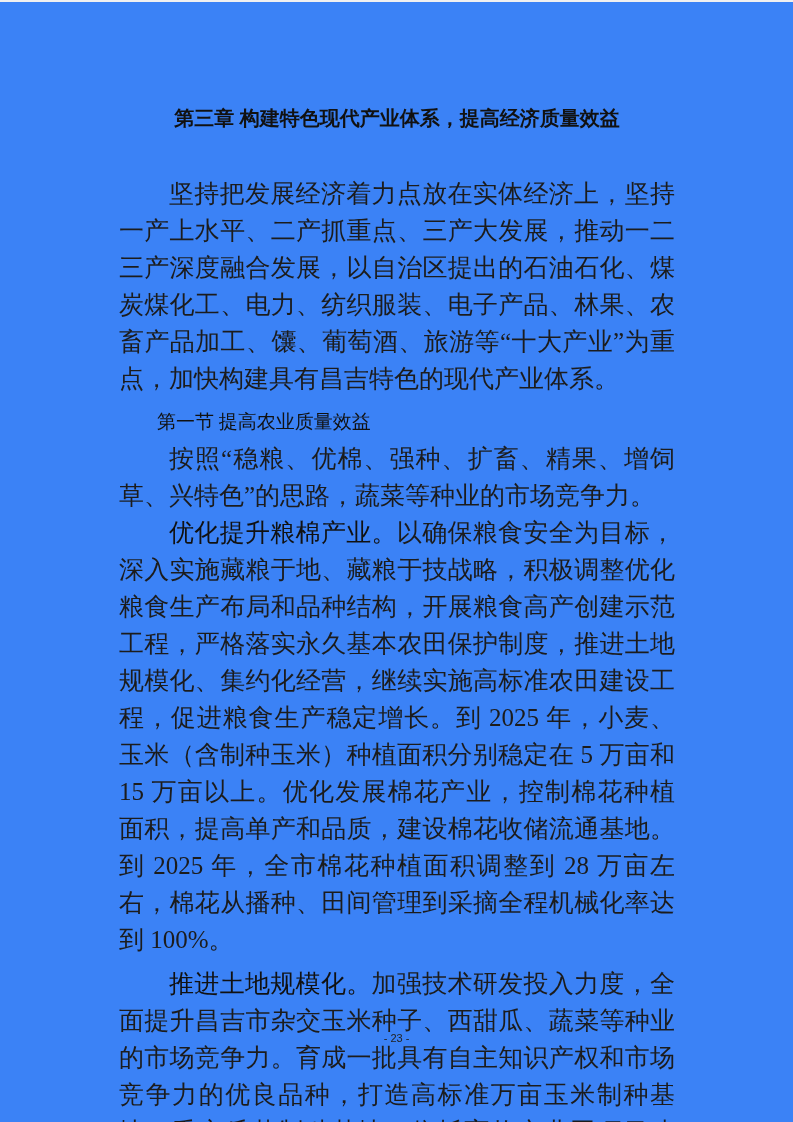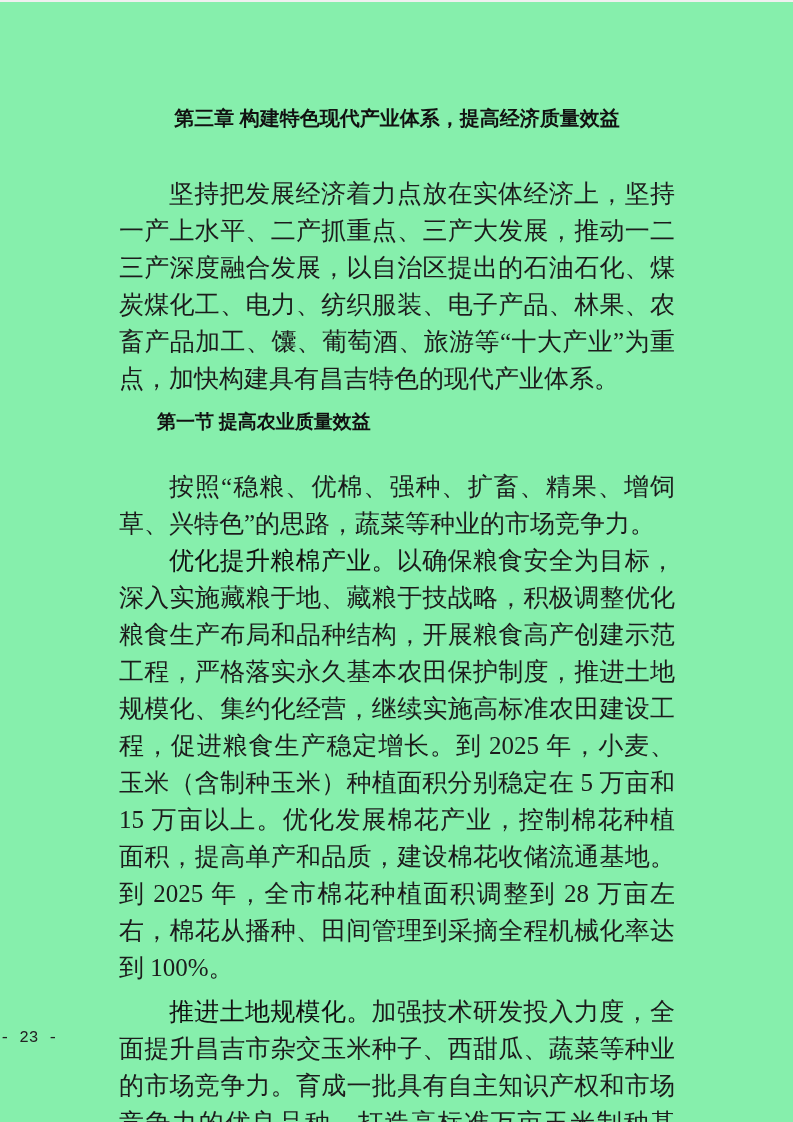--- a/index.html
+++ b/index.html
@@ -4,21 +4,21 @@
 <style>
   html, body {
     margin: 0;
     padding: 0;
     background: #ffffff;
   }
   .page {
     position: relative;
     width: 793px;
     height: 1122px;
-    background: #86efac;
+    background: #3b82f6;
     border-top: 2px solid #f0f0f0;
     overflow: hidden;
     box-sizing: border-box;
     color: #1a1a1a;
     font-family: "Liberation Serif", "DejaVu Serif", serif;
   }
   .content {
     position: absolute;
     left: 119px;
     width: 556px;
@@ -39,41 +39,42 @@
     margin: 0;
     font-size: 25px;
     line-height: 37px;
     text-align: justify;
     text-indent: 2em;
     color: #1c1c1c;
   }
   .para-intro   { margin-top: 42px; }
   .para-seed    { margin-top: 7px; }
   .section-heading {
-    margin: 6px 0 28px 0;
+    margin: 6px 0 0 0;
     font-size: 19px;
     line-height: 37px;
-    font-weight: bold;
+    font-weight: normal;
     color: #111111;
     text-indent: 2em;
     white-space: nowrap;
   }
   .lead {
     font-weight: normal;
     color: #111111;
   }
   .page-footer {
     position: absolute;
     left: 0;
     right: 0;
     top: 1026px;
-    font-size: 16px;
+    text-align: center;
+    font-size: 11px;
     line-height: 20px;
     color: #222222;
-    font-family: Liberation Mono, monospace;
+    font-family: Liberation Sans, sans-serif;
   }
 </style>
 </head>
 <body>
 
 <div class="page">
   <div class="content">
 
     <h1 class="chapter-title">第三章 构建特色现代产业体系，提高经济质量效益</h1>
 

